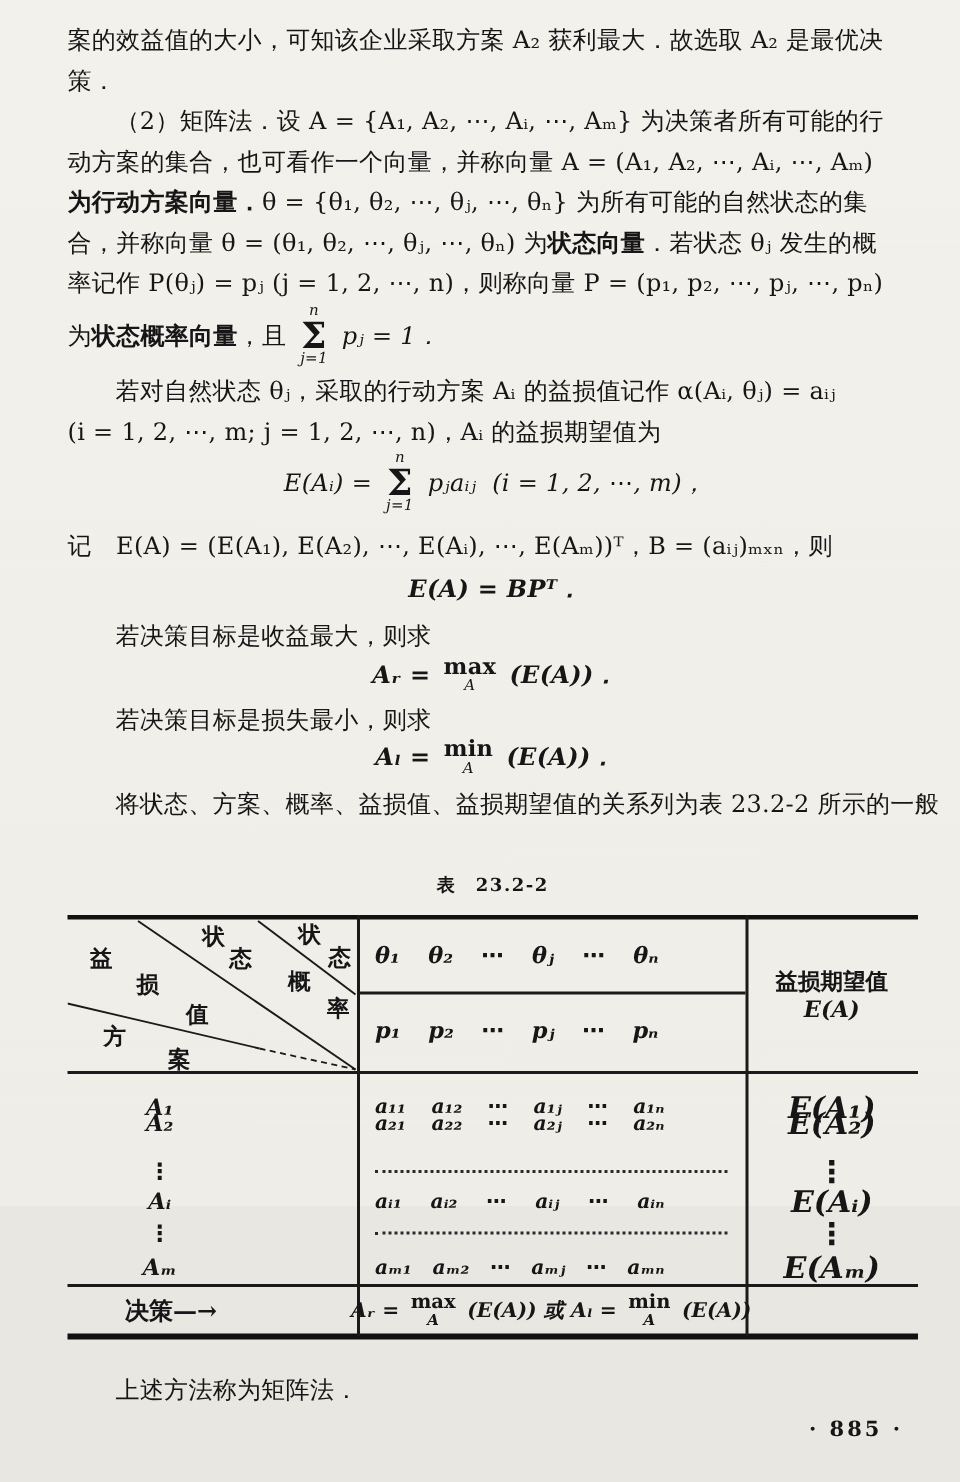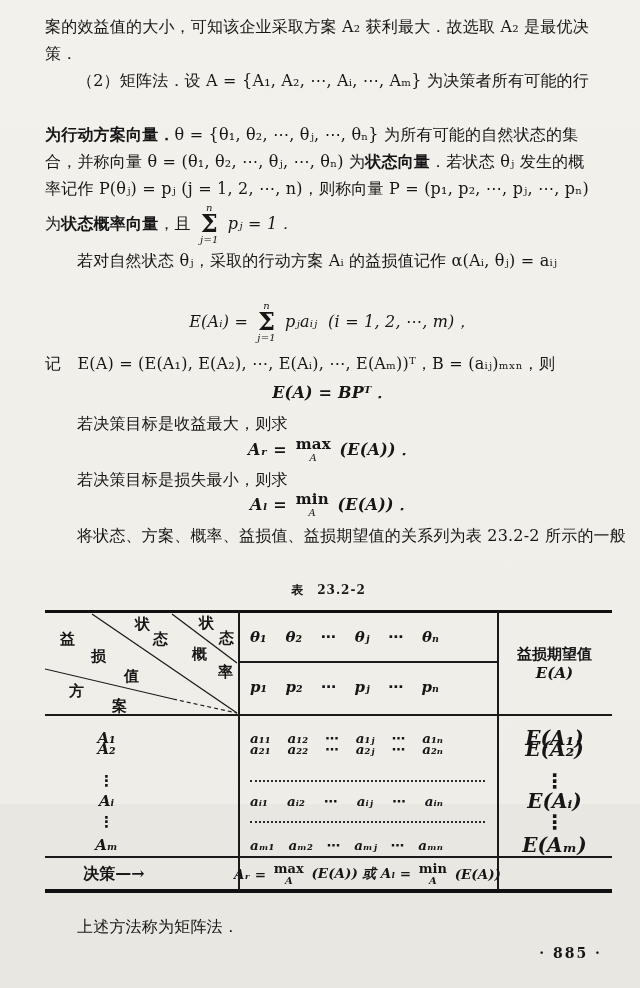--- a/index.html
+++ b/index.html
@@ -69,29 +69,31 @@
   svg.diag{position:absolute;left:0;top:0;}
 </style>
 </head>
 <body>
 
 <div class="page">
 
   <div class="line" style="top:16px">案的效益值的大小，可知该企业采取方案 A₂ 获利最大．故选取 A₂ 是最优决</div>
   <div class="line" style="top:43px">策．</div>
   <div class="line indent" style="top:70px">（2）矩阵法．设 A = {A₁, A₂, ⋯, Aᵢ, ⋯, Aₘ} 为决策者所有可能的行</div>
+  <div class="line" style="top:97px">动方案的集合，也可看作一个向量，并称向量 A = (A₁, A₂, ⋯, Aᵢ, ⋯, Aₘ)</div>
   <div class="line" style="top:151px"><span>合，并称向量 θ = (θ₁, θ₂, ⋯, θⱼ, ⋯, θₙ) 为</span><span class="bold">状态向量</span><span>．若状态 θⱼ 发生的概</span></div>
   <div class="line" style="top:124px"><span class="bold">为行动方案向量．</span><span>θ = {θ₁, θ₂, ⋯, θⱼ, ⋯, θₙ} 为所有可能的自然状态的集</span></div>
   <div class="line" style="top:178px">率记作 P(θⱼ) = pⱼ (j = 1, 2, ⋯, n)，则称向量 P = (p₁, p₂, ⋯, pⱼ, ⋯, pₙ)</div>
 
   <div class="line flexline" style="top:203px;height:42px">
     <span>为</span><span class="bold">状态概率向量</span><span>，且 </span><span class="bigop"><span class="lim">n</span><span class="sg">Σ</span><span class="lim">j=1</span></span><span class="math"> pⱼ = 1．</span>
   </div>
 
   <div class="line indent" style="top:250px">若对自然状态 θⱼ，采取的行动方案 Aᵢ 的益损值记作 α(Aᵢ, θⱼ) = aᵢⱼ</div>
+  <div class="line" style="top:277px">(i = 1, 2, ⋯, m; j = 1, 2, ⋯, n)，Aᵢ 的益损期望值为</div>
 
   <div class="line flexline center" style="top:300px;height:44px">
     <span class="math">E(Aᵢ) = </span><span class="bigop"><span class="lim">n</span><span class="sg">Σ</span><span class="lim">j=1</span></span><span class="math"> pⱼaᵢⱼ  (i = 1, 2, ⋯, m)，</span>
   </div>
 
   <div class="line center flexline" style="top:381px;height:24px">
     <span class="mathbold">E(A) = BPᵀ．</span>
   </div>
 
   <div class="line" style="top:353px">记　E(A) = (E(A₁), E(A₂), ⋯, E(Aᵢ), ⋯, E(Aₘ))ᵀ，B = (aᵢⱼ)ₘₓₙ，则</div>

